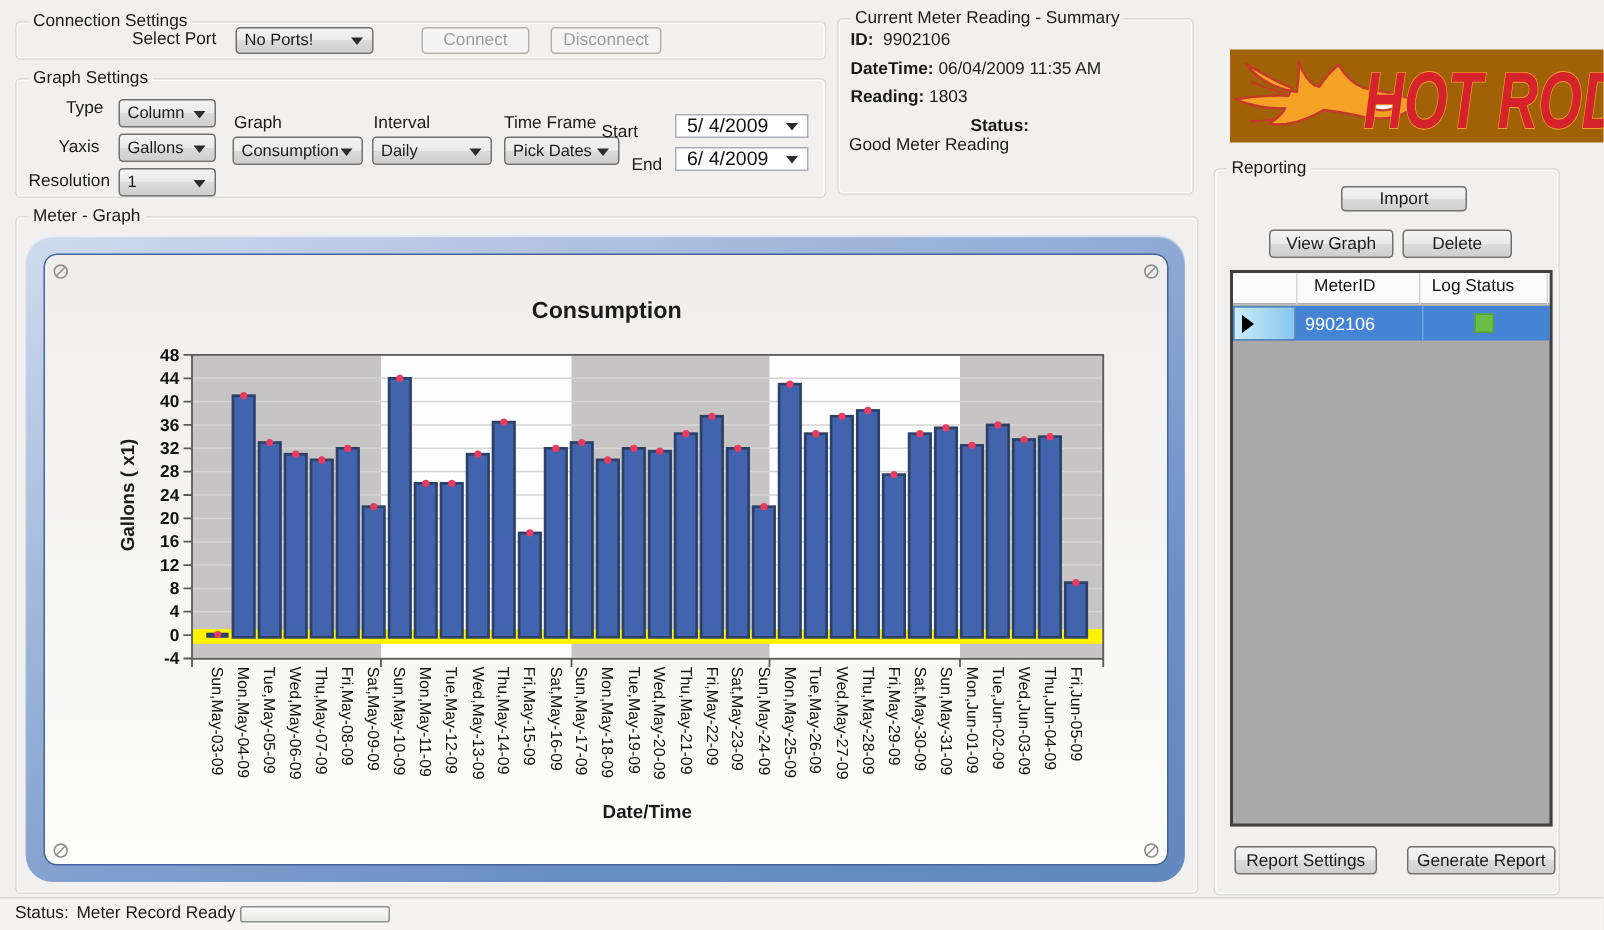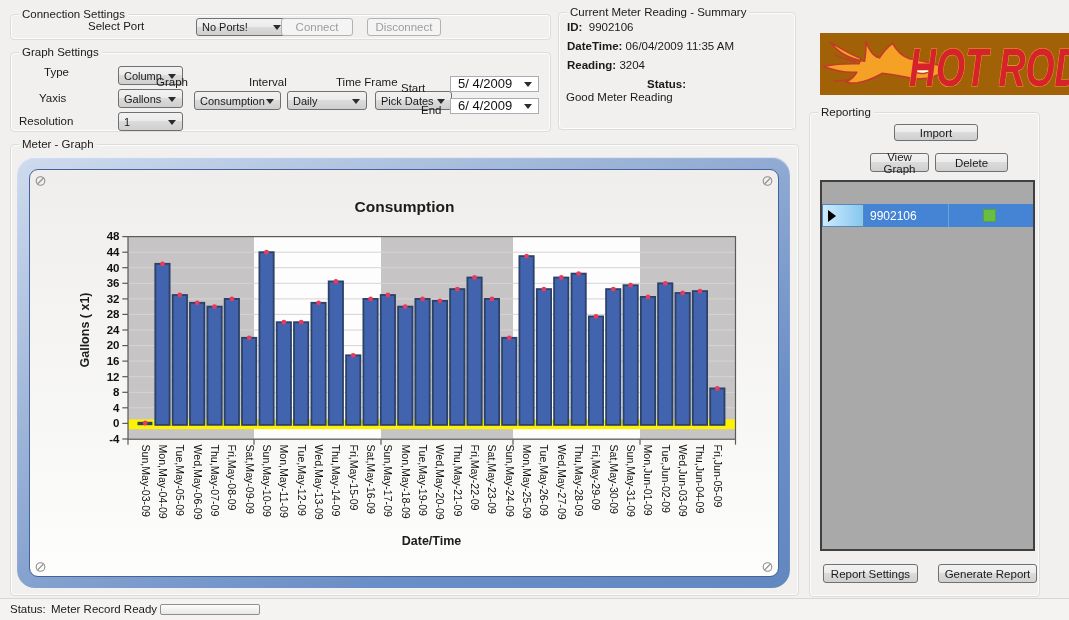--- a/index.html
+++ b/index.html
@@ -1,19 +1,19 @@
 <!DOCTYPE html>
 <html><head><meta charset="utf-8"><style>
 *{margin:0;padding:0;box-sizing:border-box}
 html,body{width:1069px;height:620px;font-family:"Liberation Sans",sans-serif;background:#f1f0ee;position:relative;overflow:hidden}
 .abs{position:absolute}
 .gb{position:absolute;border:1px solid #dcdcda;border-radius:4px;box-shadow:inset 0 0 0 1px #fcfcfc}
 .gb>.cap{position:absolute;top:-8px;left:8px;background:#f1f0ee;padding:0 3px;font-size:11.5px;color:#1a1a1a;line-height:14px;white-space:nowrap}
 .lbl{position:absolute;font-size:11.5px;color:#1a1a1a;white-space:nowrap}
-.combo{position:absolute;border:1px solid #707070;border-radius:3px;background:linear-gradient(#f2f2f2,#ebebeb 49%,#dbdbdb 50%,#cfcfcf);font-size:11.5px;color:#1a1a1a;margin-left:39px;}
+.combo{position:absolute;border:1px solid #707070;border-radius:3px;background:linear-gradient(#f2f2f2,#ebebeb 49%,#dbdbdb 50%,#cfcfcf);font-size:11.5px;color:#1a1a1a;}
 .combo span{position:absolute;left:5px;top:50%;transform:translateY(-52%);font-size:11px;white-space:nowrap}
 .combo i{position:absolute;right:6px;top:50%;margin-top:-2px;width:0;height:0;border-left:4.5px solid transparent;border-right:4.5px solid transparent;border-top:5px solid #2c2c2c}
 .dtp{position:absolute;border:1px solid #abadb3;background:#fff;font-size:13px;color:#111}
 .dtp span{position:absolute;left:7px;top:50%;transform:translateY(-52%)}
 .dtp i{position:absolute;right:6px;top:50%;margin-top:-2px;width:0;height:0;border-left:4.5px solid transparent;border-right:4.5px solid transparent;border-top:5px solid #2c2c2c}
 .btn{position:absolute;border:1px solid #707070;border-radius:3px;background:linear-gradient(#f2f2f2,#ebebeb 49%,#dbdbdb 50%,#cfcfcf);font-size:11.5px;color:#1a1a1a;text-align:center;display:flex;align-items:center;justify-content:center}
 .btn.dis{border-color:#b5b2ad;background:#f4f4f4;color:#9d9d9d}
 .b{font-weight:bold}
 </style></head>
 <body>
@@ -71,21 +71,21 @@
 <div class="dtp" style="left:450px;top:98px;width:89px;height:16px">
     <span>6/ 4/2009</span>
     <i></i>
   </div>
 
 <div class="gb" style="left:558px;top:12px;width:238px;height:118px">
     <span class="cap">Current Meter Reading - Summary</span>
   </div>
 <div class="lbl b" style="left:567px;top:21px">ID:<span style="font-weight:normal">&nbsp;&nbsp;9902106</span></div>
 <div class="lbl b" style="left:567px;top:40px">DateTime:<span style="font-weight:normal"> 06/04/2009 11:35 AM</span></div>
-<div class="lbl b" style="left:567px;top:59px">Reading:<span style="font-weight:normal"> 3204</span></div>
+<div class="lbl b" style="left:567px;top:59px">Reading:<span style="font-weight:normal"> 1803</span></div>
 <div class="lbl b" style="left:647px;top:78px">Status:</div>
 <div class="lbl" style="left:566px;top:91px">Good Meter Reading</div>
 
 <div class="abs" style="left:820px;top:33px;width:261px;height:62px;background:#a16207">
 <svg width="261" height="62" viewBox="0 0 261 62">
 <g stroke="#c5392b" stroke-width="1.6" stroke-linejoin="round">
 <path fill="none" stroke-width="1.3" d="M14,21.5 C22,25 29.5,27.5 36.5,29"></path>
 <path fill="none" stroke-width="1.3" d="M13,48 C24,47.5 34,46 44,44"></path>
 <path fill="#f4a126" d="M10.5,9.5
 C18,19.5 30,26 44.5,28.3
@@ -111,24 +111,31 @@
 <g transform="translate(89,52.5) scale(0.70,1)">
 <text x="0" y="0" font-family="Liberation Sans, sans-serif" font-style="italic" font-weight="bold" font-size="53.5" fill="#d6232b" stroke="#f0a030" stroke-width="1.2" paint-order="stroke">HOT ROD</text>
 </g>
 </svg>
 </div>
 
 <div class="gb" style="left:809px;top:112px;width:231px;height:485px">
     <span class="cap">Reporting</span>
   </div>
 <div class="btn" style="left:894px;top:124px;width:84px;height:17px">Import</div>
-<div class="btn" style="left:870px;top:153px;width:59px;height:19px">View Graph</div>
+<div class="btn" style="left:846px;top:153px;width:83px;height:19px">View Graph</div>
 <div class="btn" style="left:935px;top:153px;width:73px;height:19px">Delete</div>
 
 <div class="abs" style="left:820px;top:180px;width:215px;height:371px;border:2px solid #404040;background:#a9a9a9">
+  <div class="abs" style="left:0;top:0;width:211px;height:21px;background:#fbfbfb;border-bottom:1px solid #ababab">
+    <div class="abs" style="left:42px;top:0;width:1px;height:21px;background:#d6d6d6"></div>
+    <div class="abs" style="left:124px;top:0;width:1px;height:21px;background:#d6d6d6"></div>
+    <div class="abs" style="left:209px;top:0;width:1px;height:21px;background:#d6d6d6"></div>
+    <div class="abs" style="left:42px;top:3px;width:65px;text-align:center;font-size:11.5px;color:#111">MeterID</div>
+    <div class="abs" style="left:125px;top:3px;width:70px;text-align:center;font-size:11.5px;color:#111">Log Status</div>
+  </div>
   <div class="abs" style="left:0;top:22px;width:211px;height:23px;background:#4584d4">
     <div class="abs" style="left:0;top:0;width:42px;height:23px;background:linear-gradient(90deg,#cdebfb,#86c7ef);border:1px solid #5a87b8"></div>
     <div class="abs" style="left:6px;top:5.5px;width:0;height:0;border-top:6px solid transparent;border-bottom:6px solid transparent;border-left:8px solid #000"></div>
     <div class="abs" style="left:126px;top:0;width:1px;height:23px;background:#6fa3de"></div>
     <div class="abs" style="left:48px;top:5px;font-size:12px;color:#fff">9902106</div>
     <div class="abs" style="left:161px;top:4.5px;width:13px;height:13px;background:#69bd45;border:1px solid #58a239"></div>
   </div>
 </div>
 <div class="btn" style="left:823px;top:564px;width:95px;height:19px">Report Settings</div>
 <div class="btn" style="left:938px;top:564px;width:99px;height:19px">Generate Report</div>

